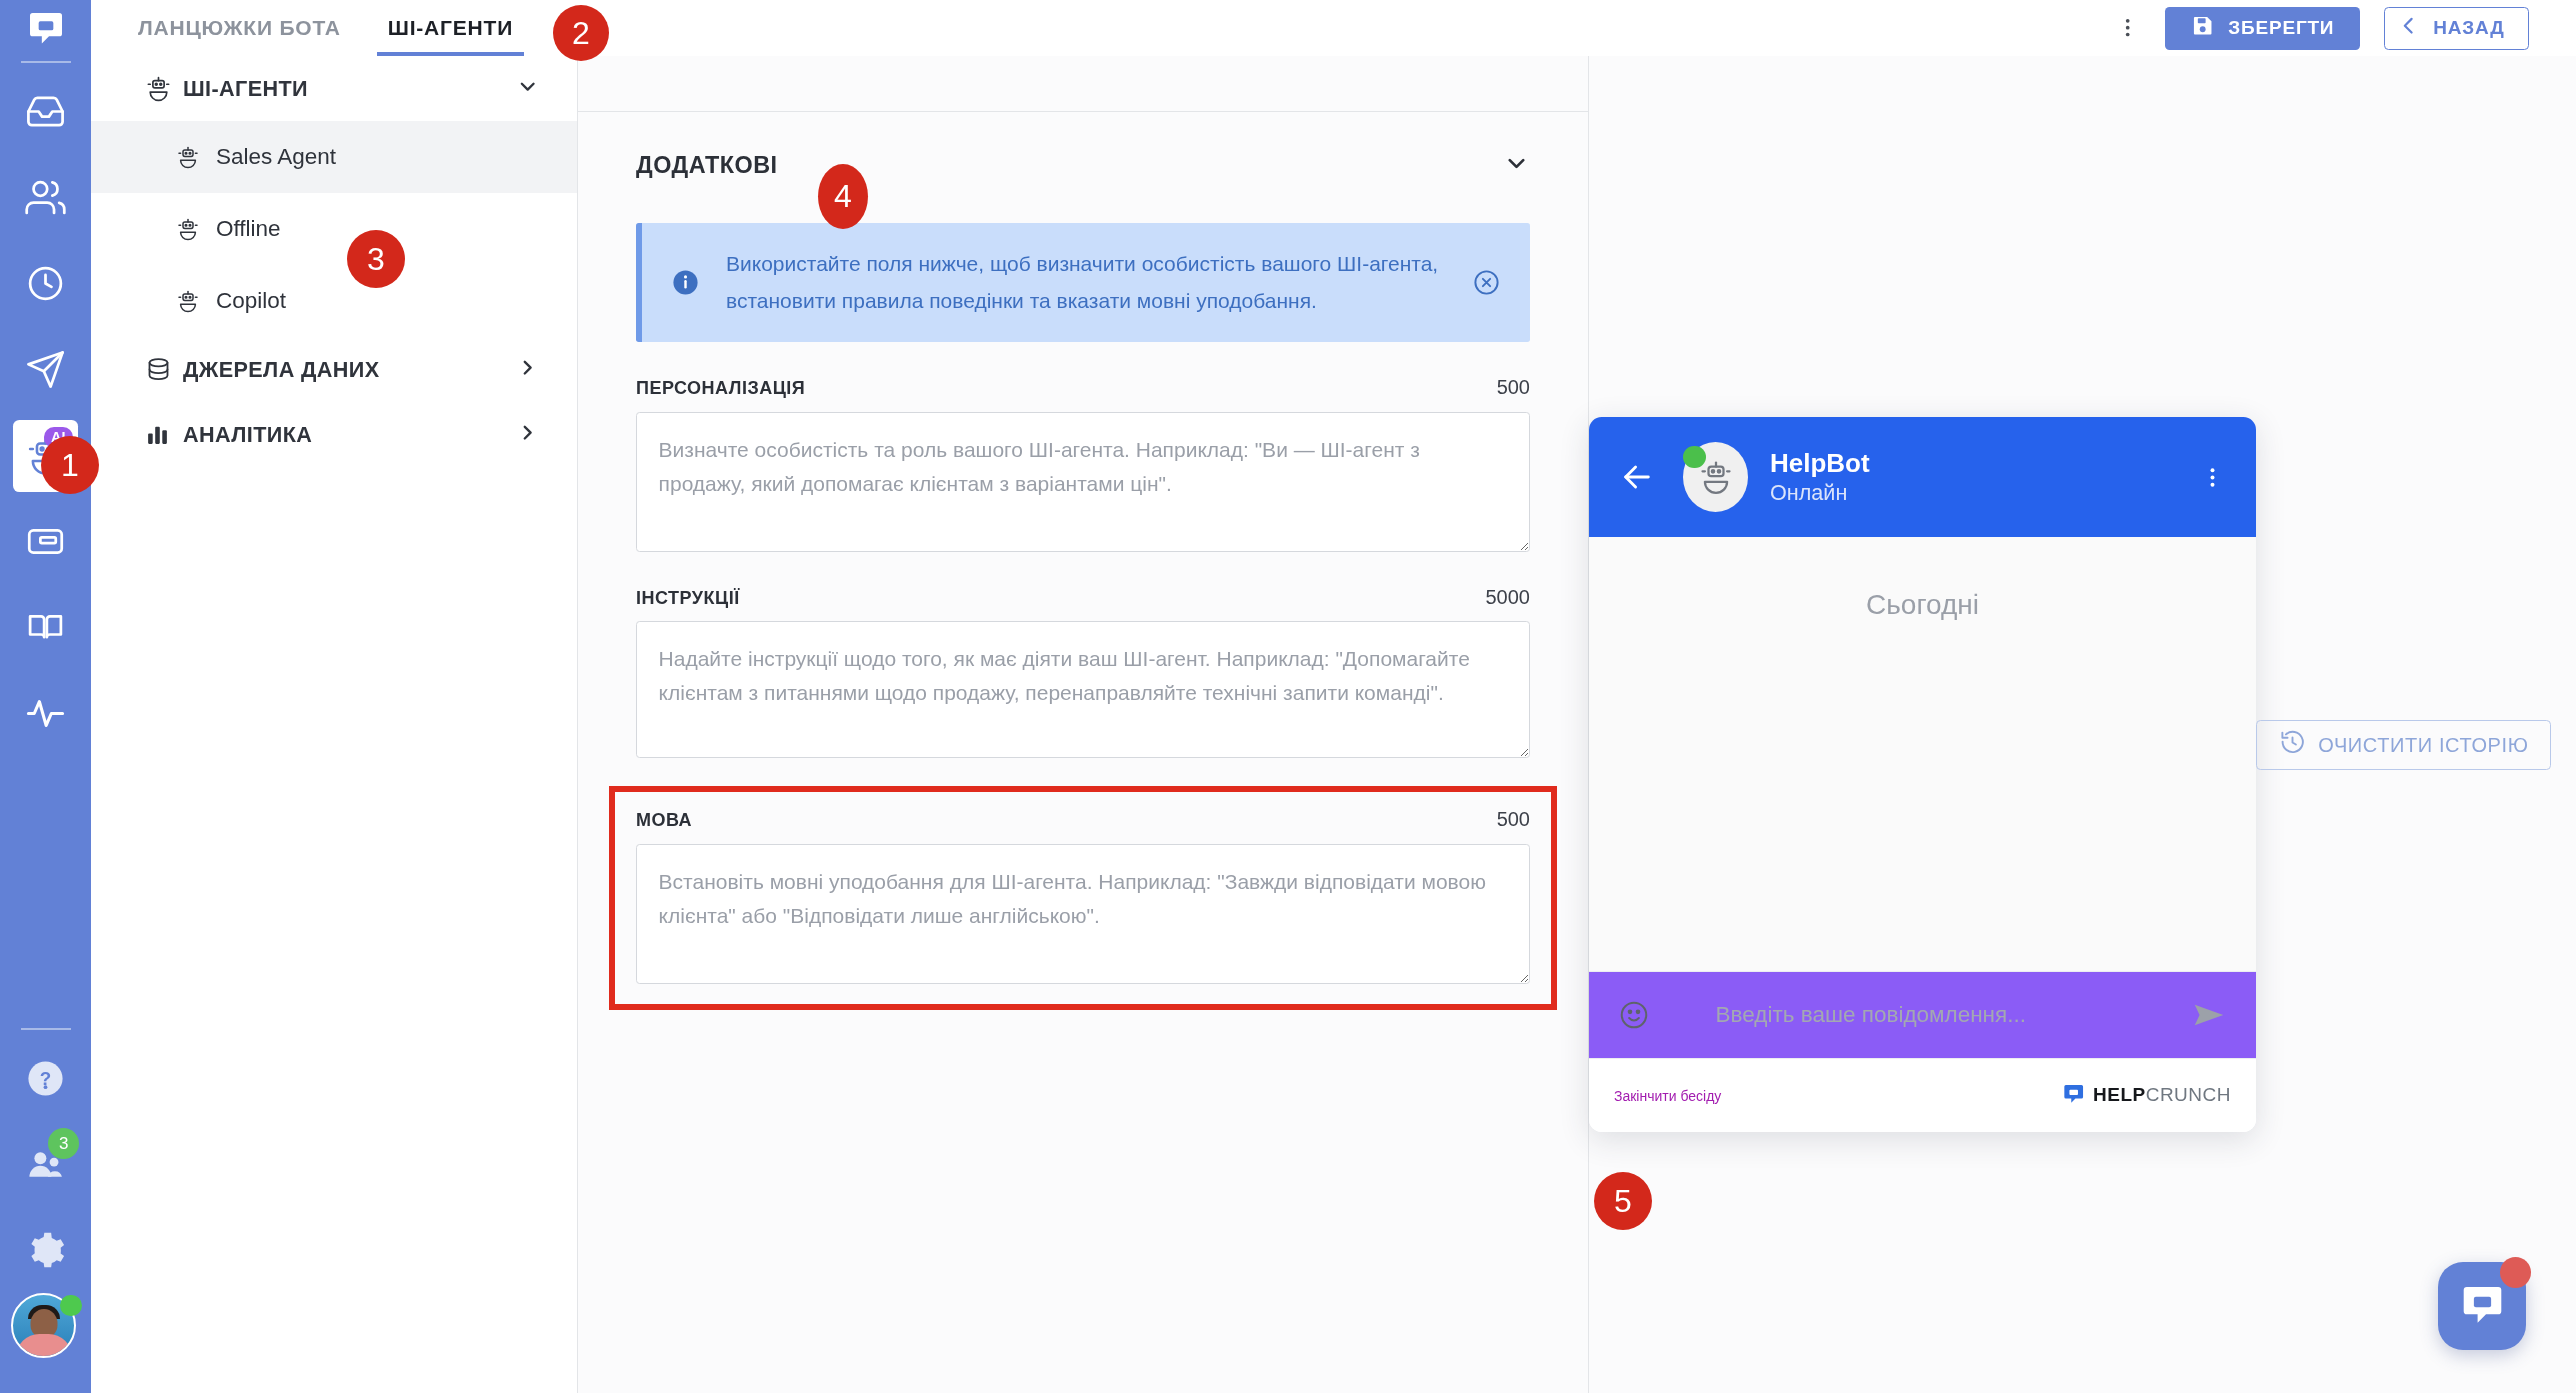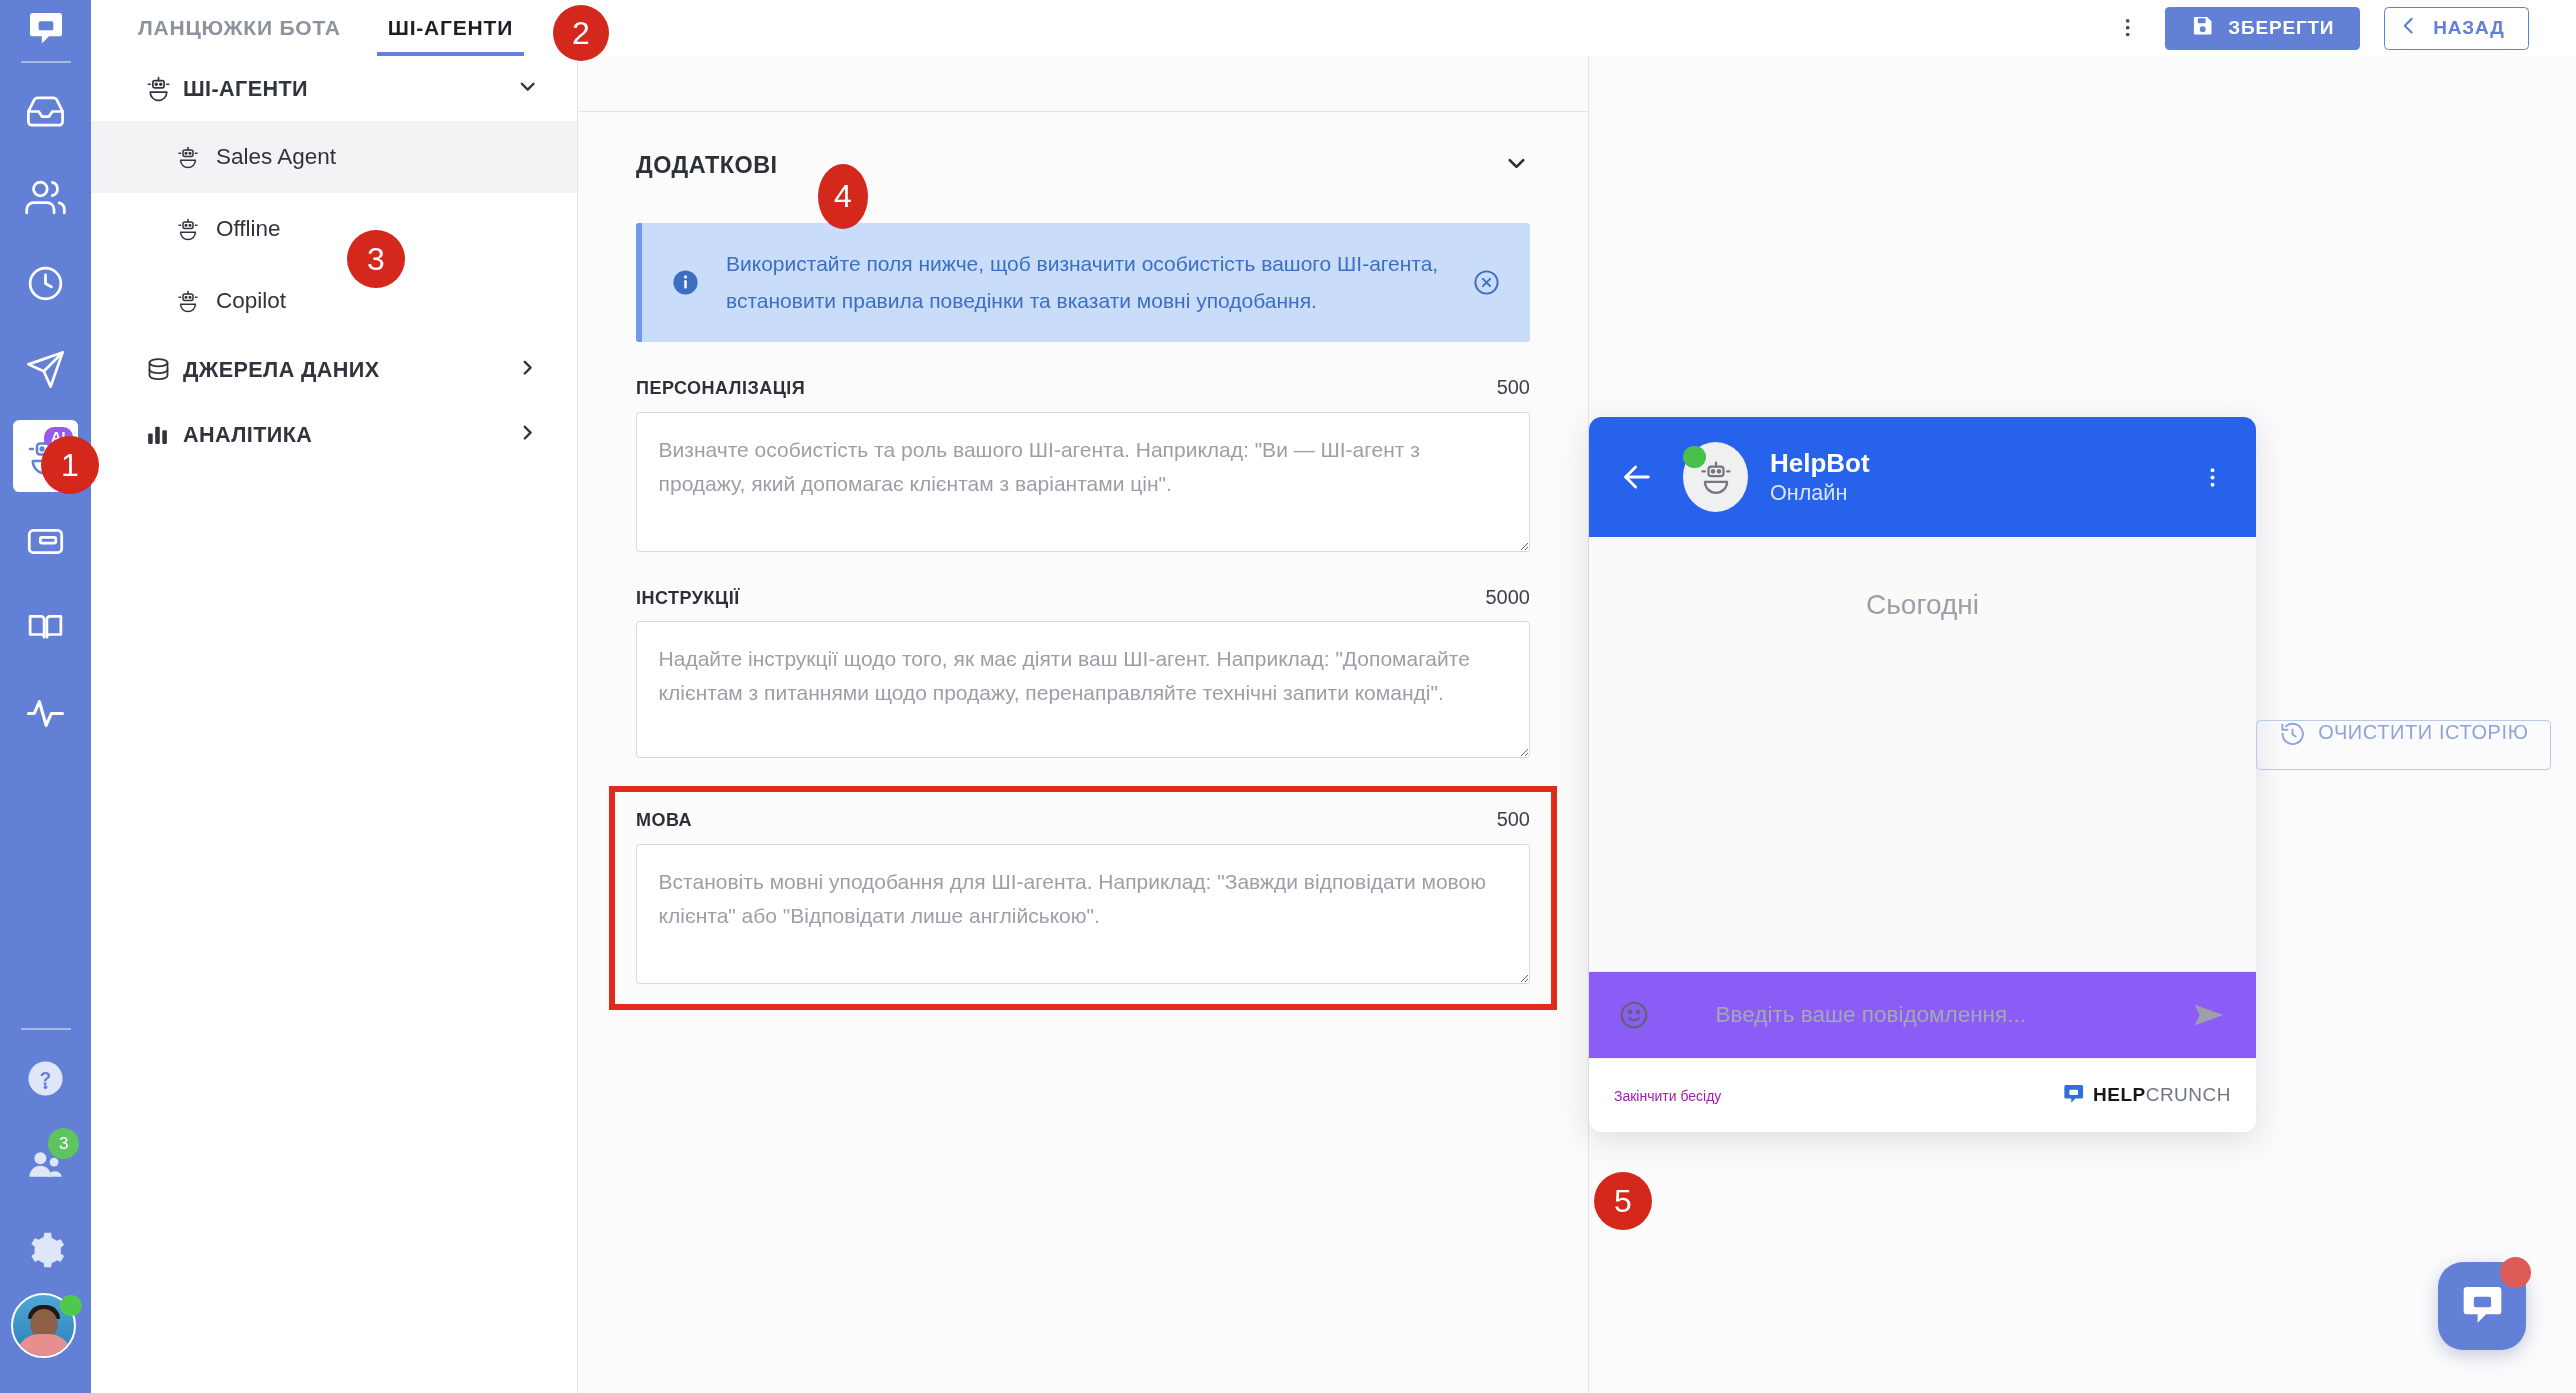--- a/index.html
+++ b/index.html
@@ -239,21 +239,21 @@
   .w-end { font-size: 14px; color: #a21caf; cursor: pointer; }
   .w-brand { margin-left: auto; display: flex; align-items: center; gap: 8px; }
   .w-brand-txt { font-size: 19px; letter-spacing: 0.5px; color: #6f7780; }
   .w-brand-txt b { color: #16181c; }
 
   .clear-btn {
     margin-top: 41px;
     border: 0.9px solid #b9c9ea; border-radius: 4.5px;
     background: transparent; cursor: pointer;
     height: 50px; padding: 0 21.6px;
-    display: flex; gap: 12.6px;
+    display: flex; align-items: center; gap: 12.6px;
     color: #8ea6d9; font-size: 20px; letter-spacing: 0.6px;
     font-family: "Liberation Sans", sans-serif;
   }
 
   .fab {
     position: absolute; right: 50px; bottom: 43px;
     width: 88px; height: 88px; border-radius: 25px;
     background: #6281d6; cursor: pointer;
     display:flex; align-items:center; justify-content:center;
     box-shadow: 0 5.4px 18px rgba(60,80,140,0.28);

